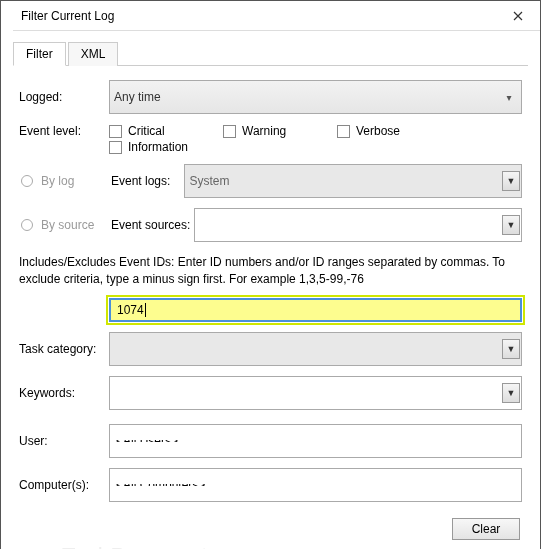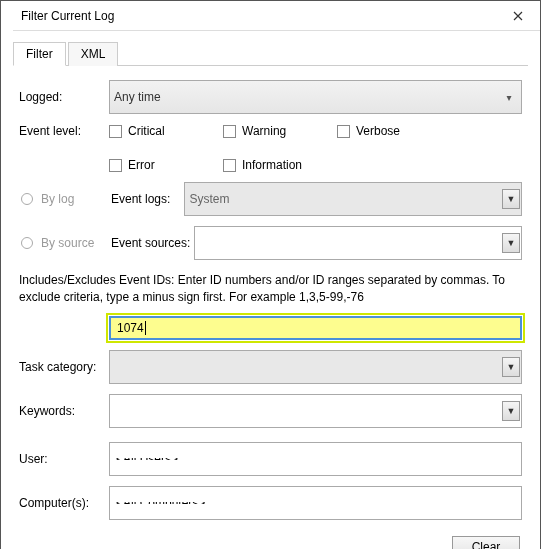--- a/index.html
+++ b/index.html
@@ -33,21 +33,21 @@
   }
   .select { background: linear-gradient(#f2f2f2,#e6e6e6); color: #333; }
   .select .arrow, .combo .arrow { width: 16px; text-align: center; color: #555; font-size: 10px; }
   .combo { background: #e8e8e8; }
   .combo.white { background: #fff; }
   .combo .arrowbtn {
     width: 18px; height: 20px; margin-right: -3px; border: 1px solid #999;
     background: linear-gradient(#f5f5f5,#ddd); display: flex; align-items: center; justify-content: center;
     font-size: 9px; color: #333;
   }
-  .checks { display: flex; flex-wrap: wrap; gap: 20px 24px; flex: 1; }
+  .checks { display: flex; flex-wrap: wrap; gap: 2px 24px; flex: 1; }
   .check { display: flex; align-items: center; gap: 6px; min-width: 90px; }
   .checkbox {
     width: 13px; height: 13px; border: 1px solid #888; background: #fff; display: inline-block;
   }
   .radio-row { display: flex; align-items: center; margin-bottom: 10px; }
   .radio {
     width: 12px; height: 12px; border: 1px solid #aaa; border-radius: 50%; margin-left: 2px; margin-right: 8px;
   }
   .radio-label { color: #9a9a9a; width: 70px; }
   .helptext { margin: 12px 0 10px 0; line-height: 1.4; }
@@ -115,24 +115,20 @@
               <span>Critical</span>
             </label>
           <label class="check">
               <span class="checkbox"></span>
               <span>Warning</span>
             </label>
           <label class="check">
               <span class="checkbox"></span>
               <span>Verbose</span>
             </label>
-          <label class="check" style="min-width:90px">
-              <span class="checkbox"></span>
-              <span>Error</span>
-            </label>
           <label class="check">
               <span class="checkbox"></span>
               <span>Information</span>
             </label>
         </div>
       </div>
 
       <div class="radio-row" style="margin-top:6px">
         <span class="radio"></span>
         <span class="radio-label">By log</span>

